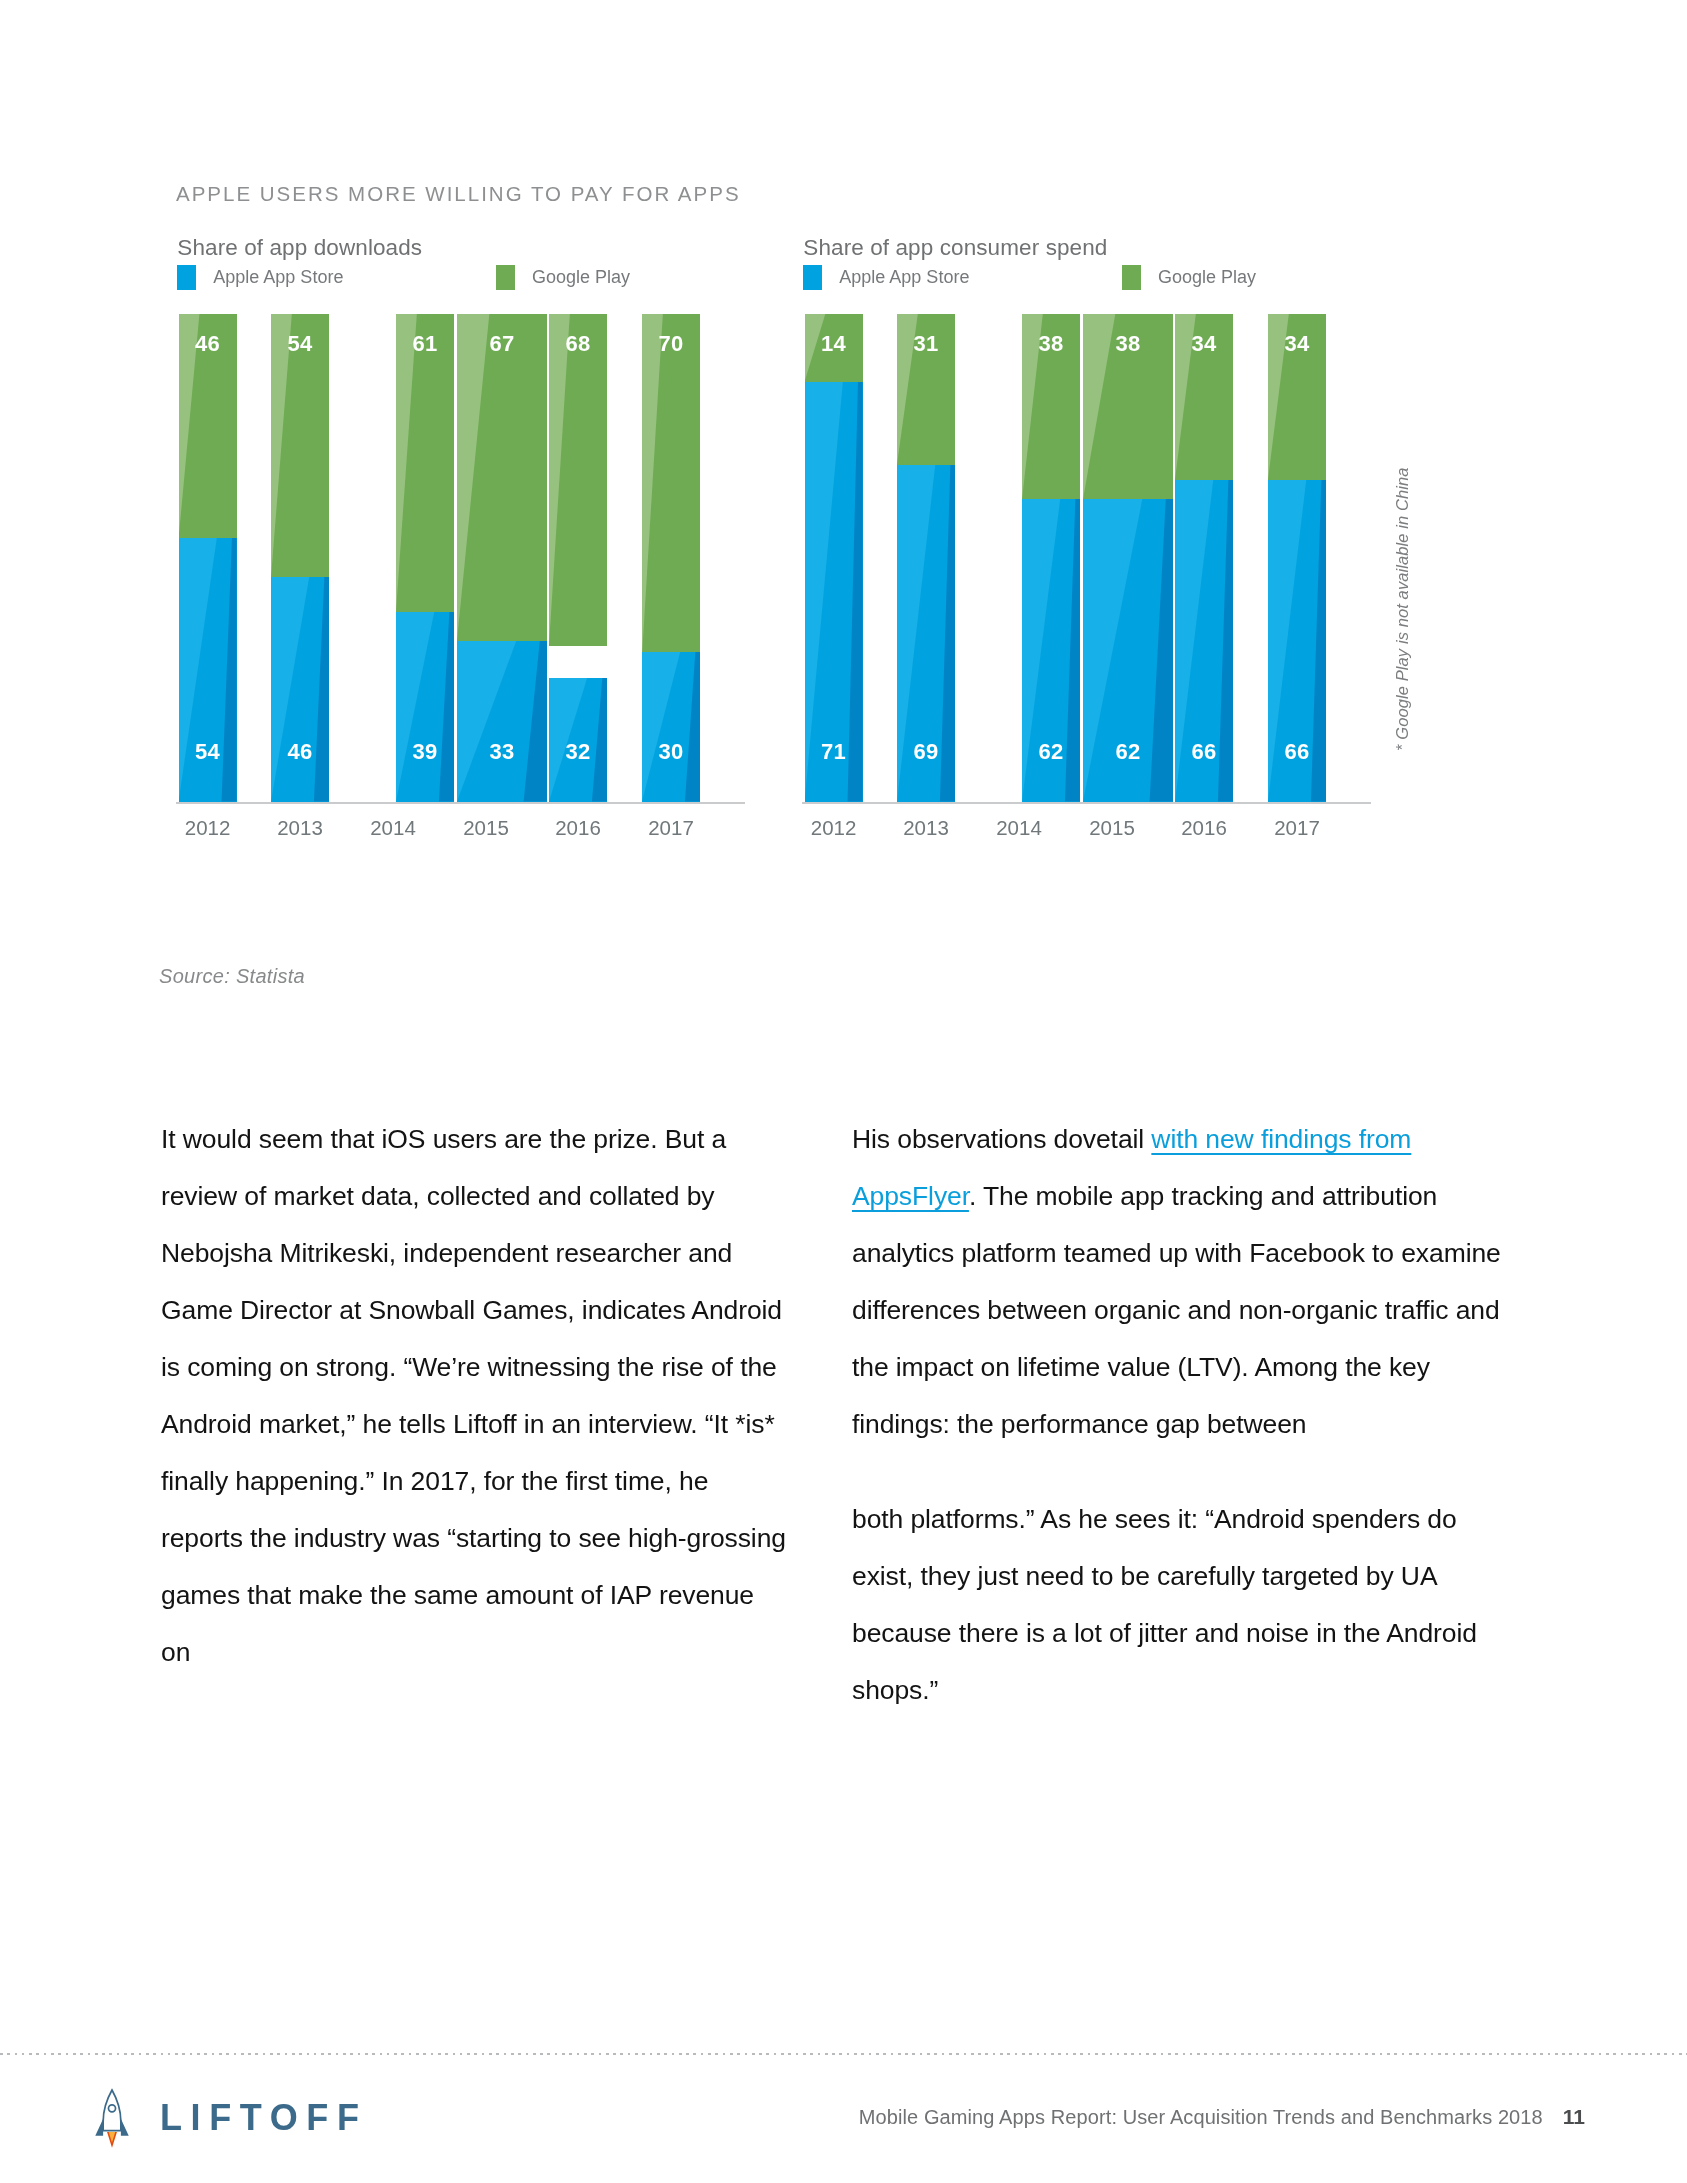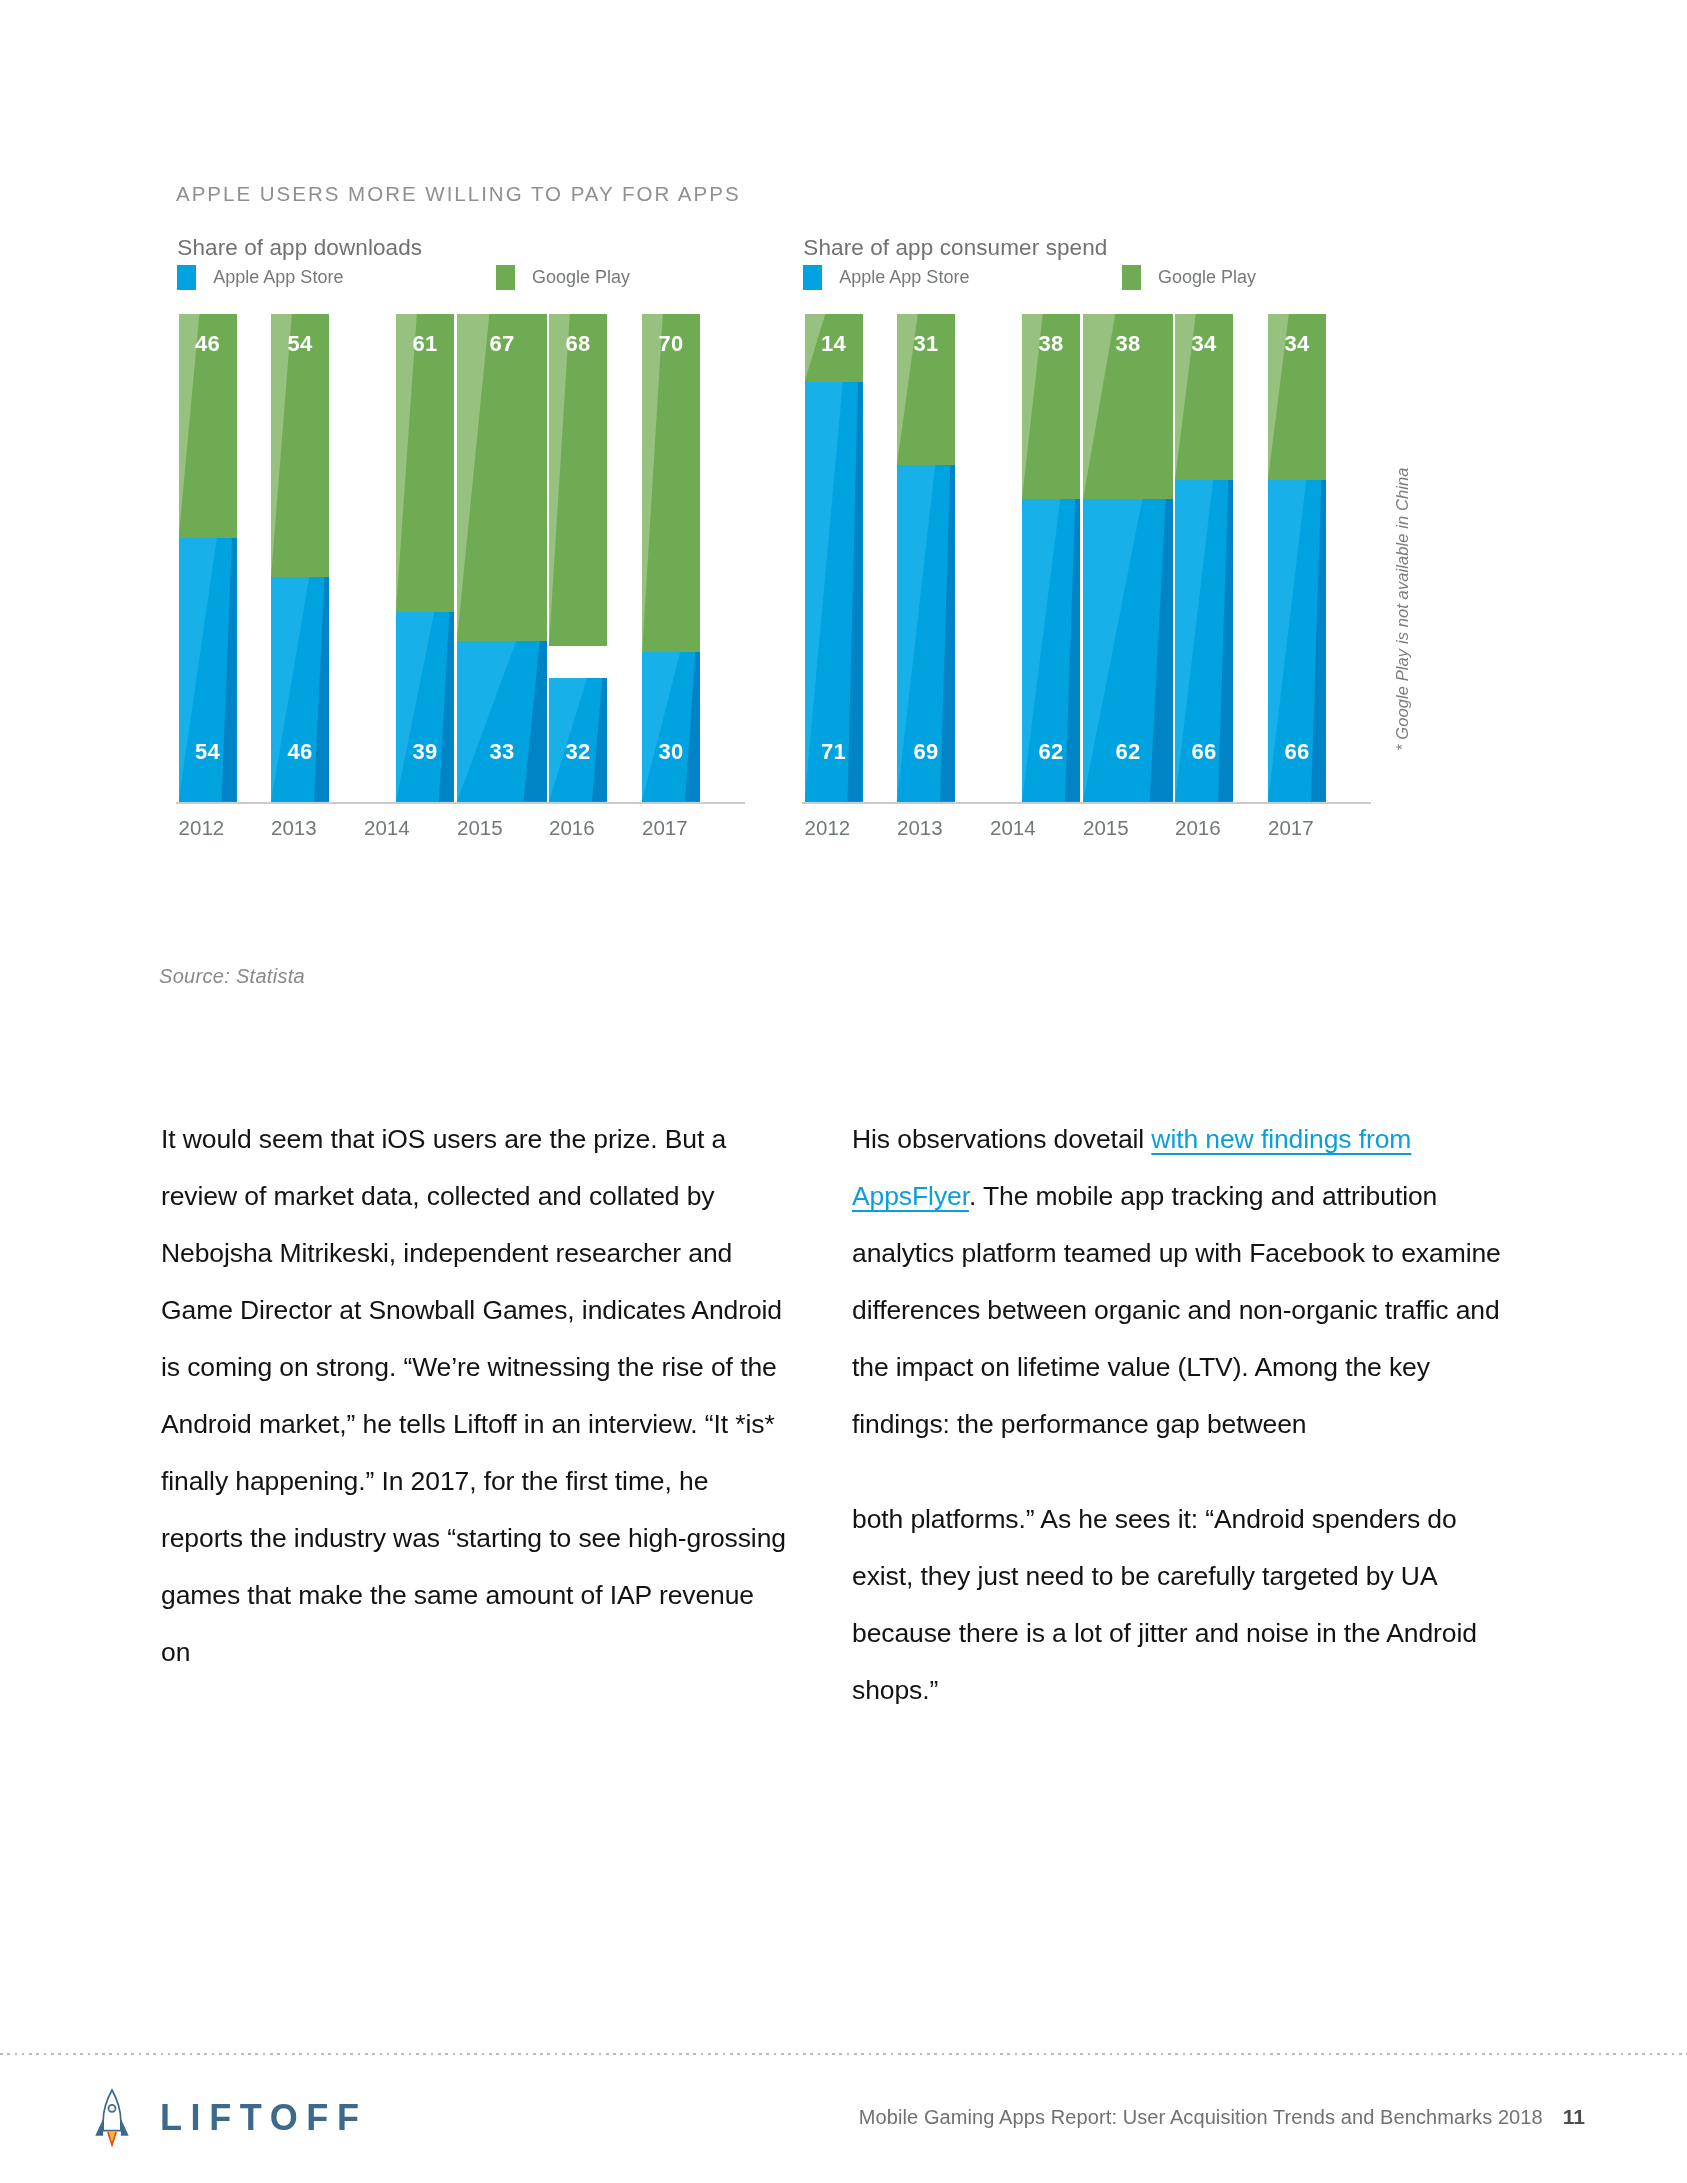--- a/index.html
+++ b/index.html
@@ -151,20 +151,21 @@
     letter-spacing: 0.3px;
   }
   .seg.top .seg-value    { top: 17px; }
   .seg.bottom .seg-value { bottom: 0; top: auto; }
 
   .xlabels { position: absolute; left: 0; bottom: -4px; width: 100%; height: 30px; }
   .xlabels span {
     position: absolute;
     bottom: 0;
     width: 58px;
+    text-align: center;
     font-size: 20.5px;
     color: #70787b;
     margin-top: 24px;
   }
   .xlabels span:nth-child(1) { left: 2.6px; }
   .xlabels span:nth-child(2) { left: 95px; }
   .xlabels span:nth-child(3) { left: 188px; }
   .xlabels span:nth-child(4) { left: 281px; }
   .xlabels span:nth-child(5) { left: 373px; }
   .xlabels span:nth-child(6) { left: 466px; }

